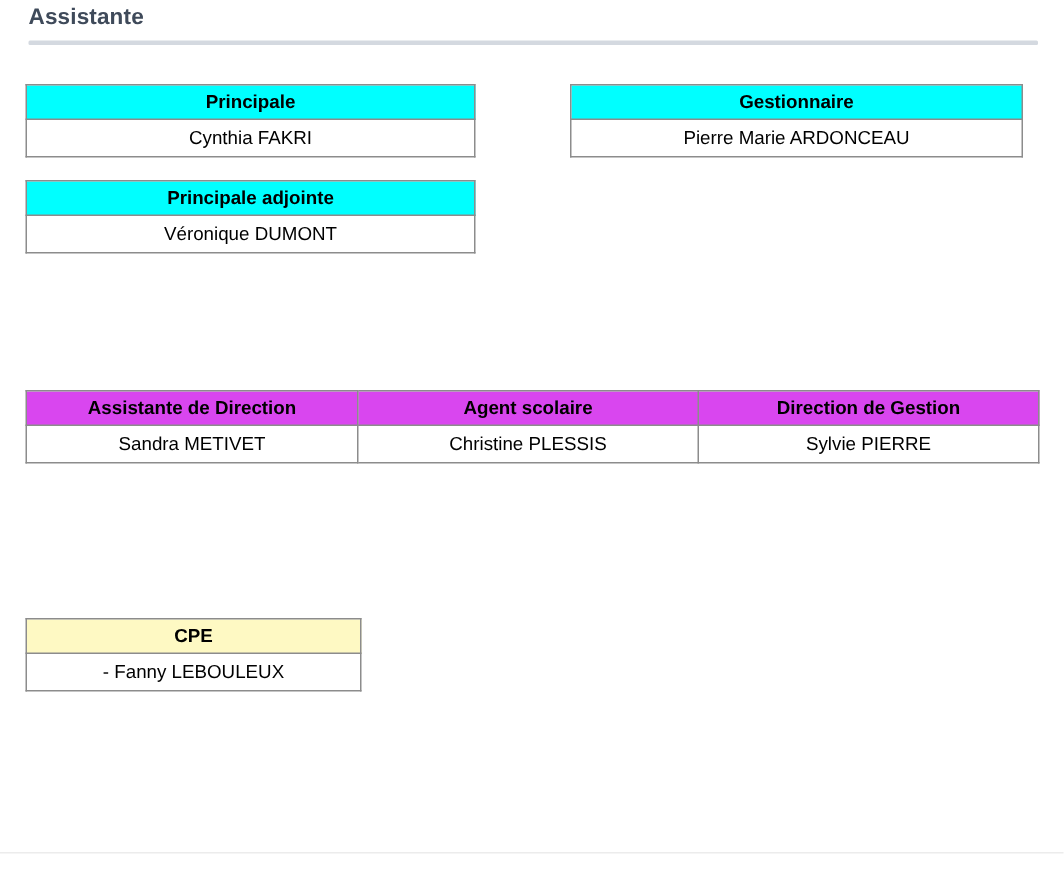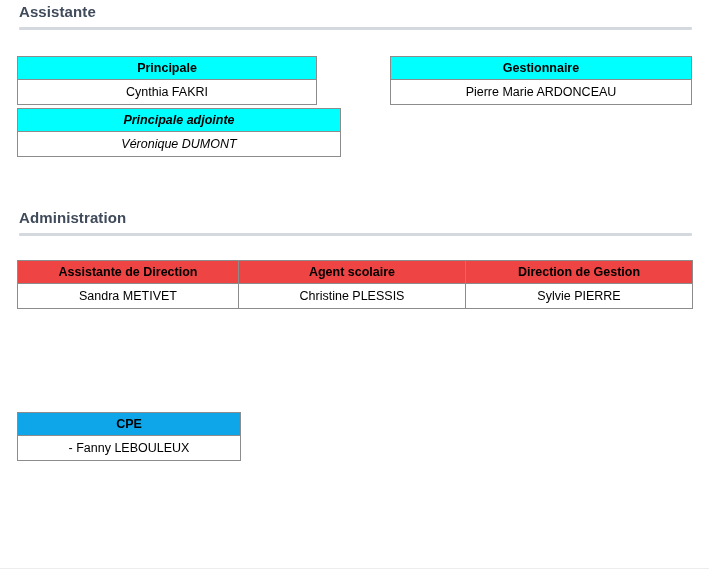--- a/index.html
+++ b/index.html
@@ -68,22 +68,22 @@
     line-height: 22px;
   }
   table.info-table td {
     font-weight: normal;
     height: 24px;
     line-height: 24px;
   }
 
   
   th.hdr-cyan   { background: #00ffff; }
-  th.hdr-purple { background: #ef4444; }
-  th.hdr-yellow { background: #0ea5e9; }
+  th.hdr-purple { background: #d946ef; }
+  th.hdr-yellow { background: #fef9c3; }
 
   
   td.list-cell {
     text-align: left;
     vertical-align: top;
     padding: 5px 0 0 5px;
     line-height: 16px;
     font-size: 12.5px;
     height: 126px;
   }
@@ -92,22 +92,22 @@
     white-space: nowrap;
     text-align: center;
   }
 
   
   #sec-direction      { top: 3px; }
   #sec-administration { top: 209px; }
   #sec-viescolaire    { top: 362px; }
 
   #tbl-principale       { left: 17px; top: 56px;  width: 300px; padding-left: 36px; }
-  #tbl-gestionnaire     { left: 390px; top: 56px; width: 302px; }
-  #tbl-principale-adj   { left: 17px; top: 108px; width: 324px; font-style: italic; }
+  #tbl-gestionnaire     { left: 380px; top: 56px; width: 302px; }
+  #tbl-principale-adj   { left: 17px; top: 120px; width: 300px; }
   #tbl-administration   { left: 17px; top: 260px; width: 675px; }
   #tbl-cpe              { left: 17px; top: 412px; width: 224px; }
 
   #tbl-administration col.c1 { width: 221px; }
   #tbl-administration col.c2 { width: 227px; }
   #tbl-administration col.c3 { width: 227px; }
 
   
   .bottom-hairline {
     position: absolute;
@@ -160,24 +160,20 @@
         <th class="hdr-cyan">Principale adjointe</th>
       </tr>
     </thead>
     <tbody>
       <tr>
         <td>Véronique DUMONT</td>
       </tr>
     </tbody>
   </table>
 
-  <div class="section" id="sec-administration">
-    <div class="section-title">Administration</div>
-    <div class="section-rule"></div>
-  </div>
 
   <table class="info-table" id="tbl-administration">
     <colgroup>
       <col class="c1">
         <col class="c2">
         <col class="c3">
     </colgroup>
     <thead>
       <tr>
         <th class="hdr-purple">Assistante de Direction</th>

